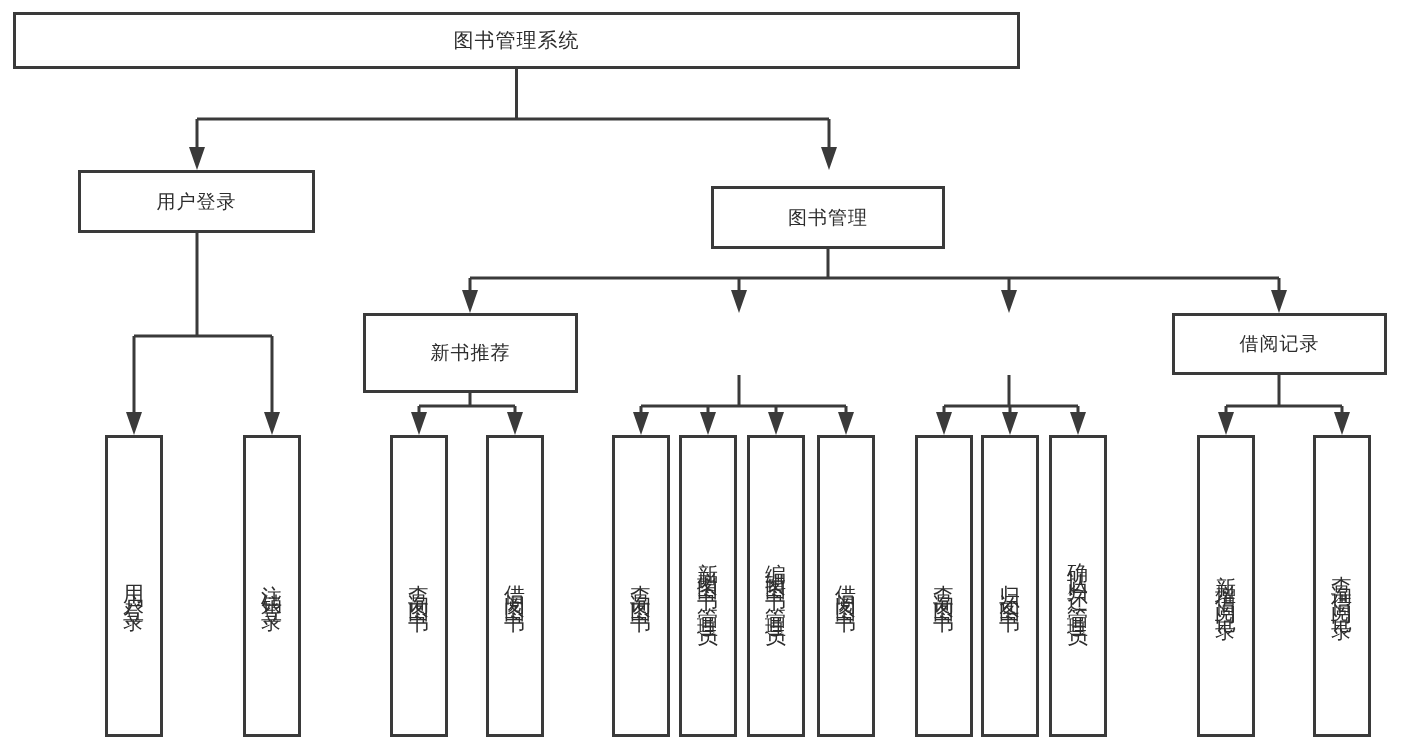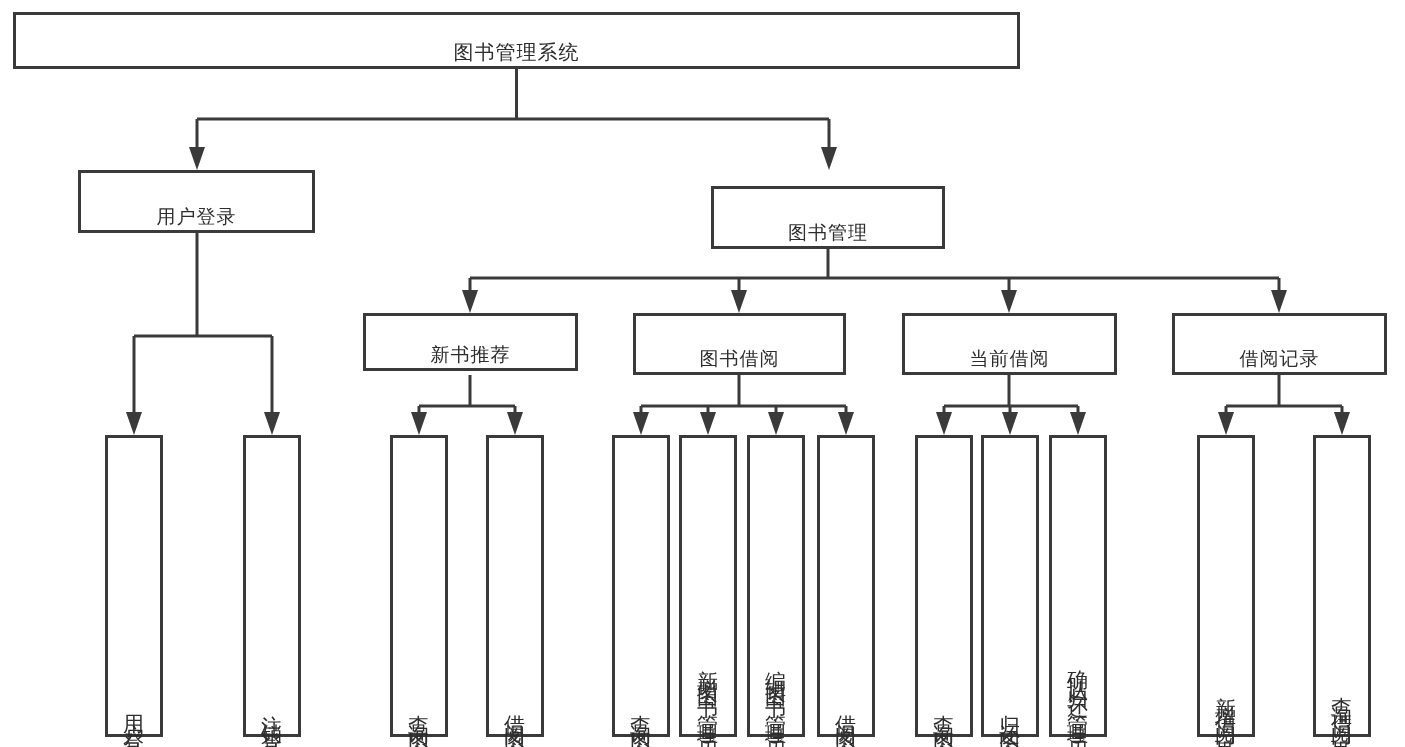--- a/index.html
+++ b/index.html
@@ -20,21 +20,21 @@
     left: 0; top: 0;
     width: 1405px; height: 747px;
     z-index: 0;
   }
   .node {
     position: absolute;
     box-sizing: border-box;
     background: #ffffff;
     border: 3px solid #3a3a3a;
     display: flex;
-    align-items: flex-end;
+    align-items: center;
     justify-content: center;
     z-index: 1;
     color: #2d2d2d;
   }
   .hbox { font-size: 19px; letter-spacing: 1px; }
   .root-box { font-size: 20px; }
   .vbox span {
     writing-mode: vertical-rl;
     text-orientation: mixed;
     font-size: 21px;
@@ -42,21 +42,21 @@
     line-height: 1;
     color: #2d2d2d;
     white-space: nowrap;
   }
   
   .n-root  { left: 13px;  top: 12px;  width: 1007px; height: 57px; }
   
   .n-login { left: 78px;  top: 170px; width: 237px;  height: 63px; }
   .n-mgmt  { left: 711px; top: 170px; width: 234px;  height: 63px; margin-top: 16px; }
   
-  .n-l3a { left: 363px;  top: 313px; width: 215px; height: 58px; }
+  .n-l3a { left: 363px;  top: 313px; width: 215px; height: 80px; }
   .n-l3b { left: 633px;  top: 313px; width: 213px; height: 62px; }
   .n-l3c { left: 902px;  top: 313px; width: 215px; height: 62px; }
   .n-l3d { left: 1172px; top: 313px; width: 215px; height: 62px; }
   
   .vbox { top: 435px; width: 58px; height: 302px; }
   .lf1  { left: 105px; }
   .lf2  { left: 243px; }
   .lf3  { left: 390px; }
   .lf4  { left: 486px; }
   .lf5  { left: 612px; }
@@ -124,26 +124,20 @@
   <div class="node hbox n-login">
     <span>用户登录</span>
   </div>
   <div class="node hbox n-mgmt">
     <span>图书管理</span>
   </div>
 
   <div class="node hbox n-l3a">
     <span>新书推荐</span>
   </div>
-  <div class="node hbox n-l3b">
-    <span>图书借阅</span>
-  </div>
-  <div class="node hbox n-l3c">
-    <span>当前借阅</span>
-  </div>
   <div class="node hbox n-l3d">
     <span>借阅记录</span>
   </div>
 
   <div class="node vbox lf1">
     <span>用户登录</span>
   </div>
   <div class="node vbox lf2">
     <span>注销登录</span>
   </div>

